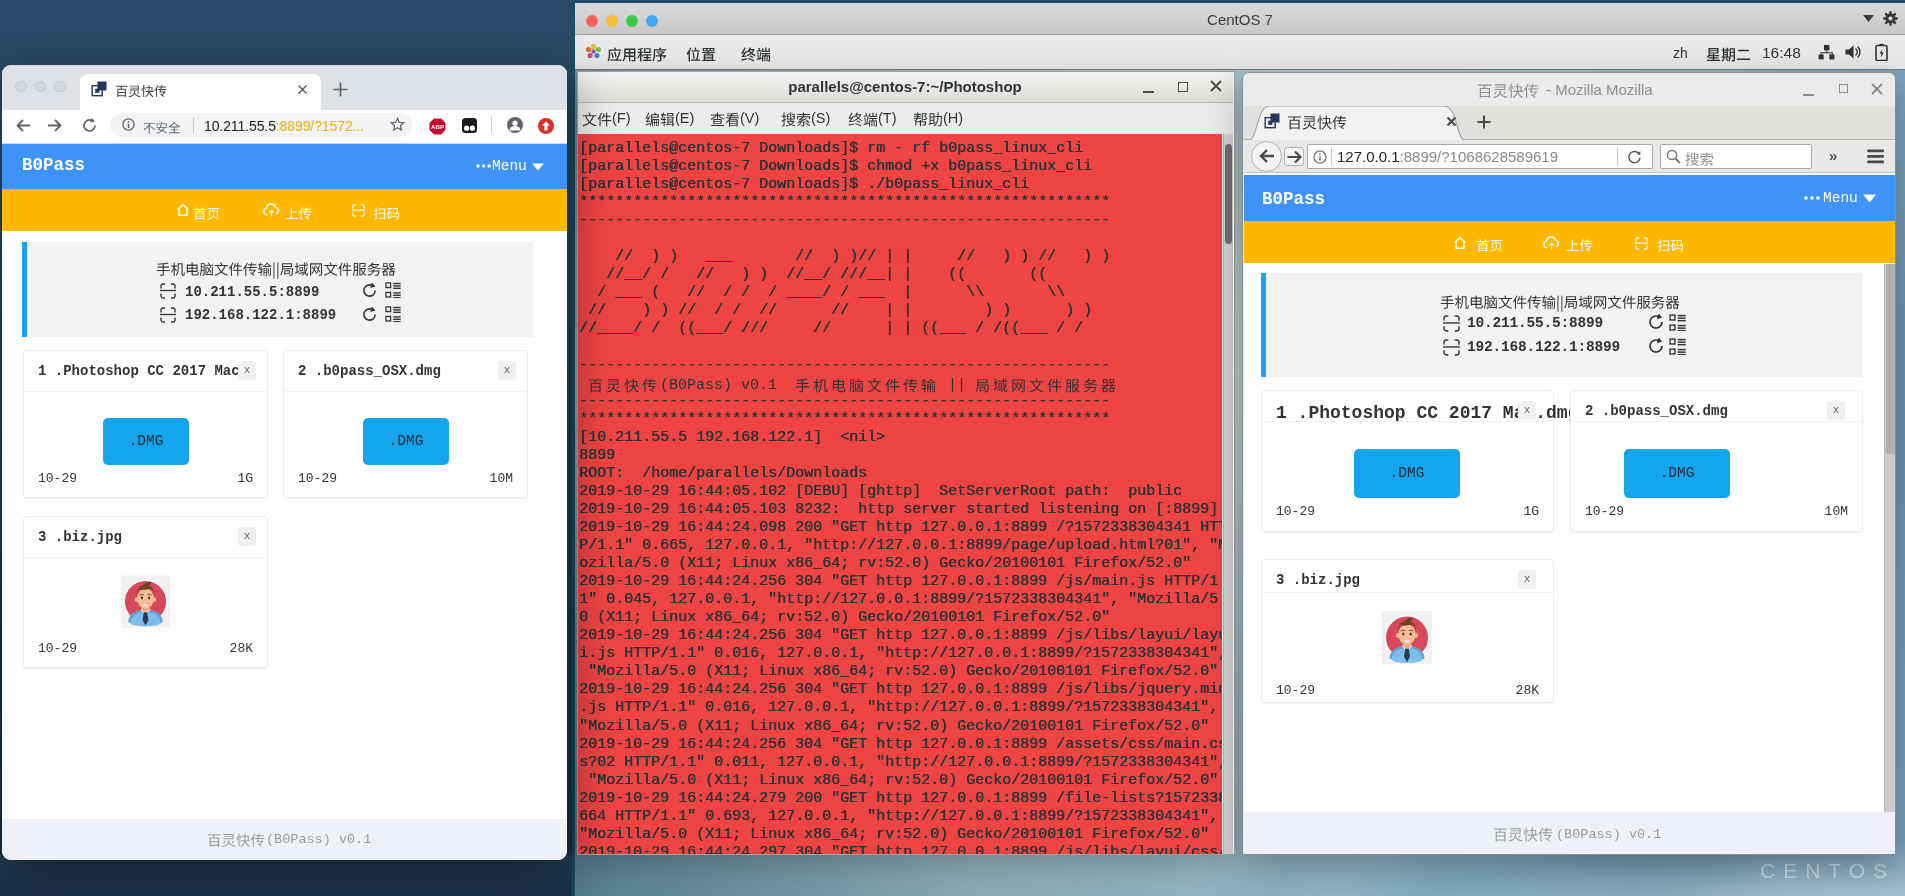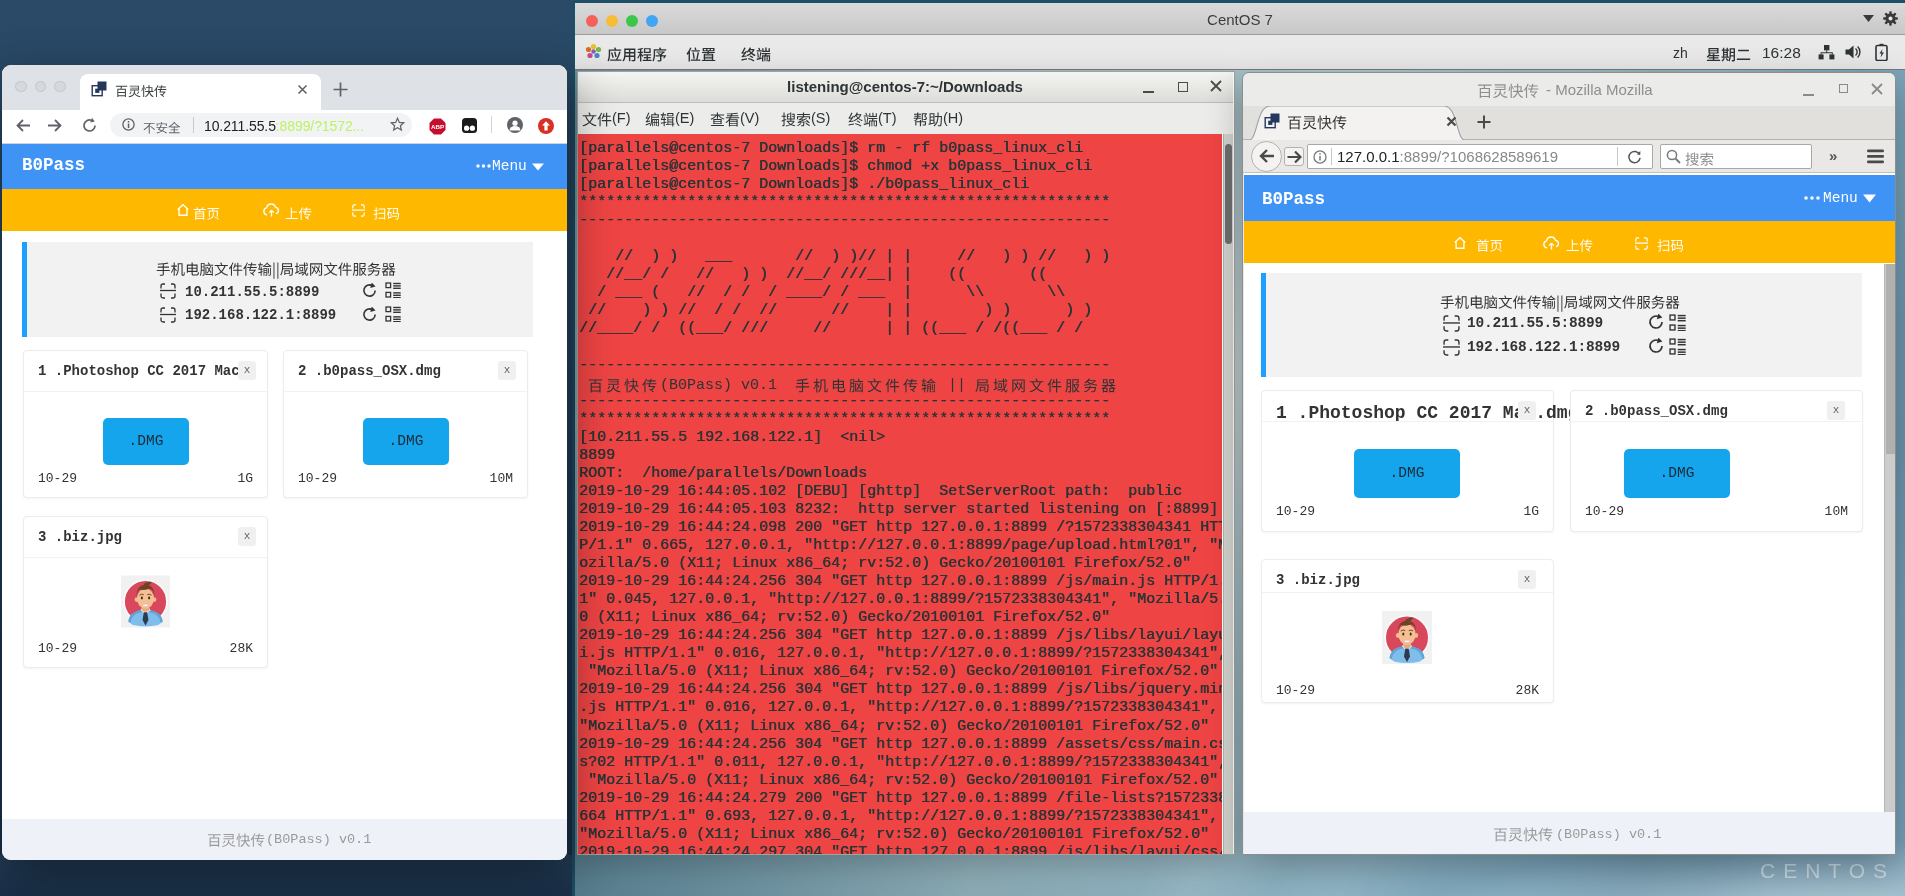--- a/index.html
+++ b/index.html
@@ -66,21 +66,21 @@
         </g>
       </svg></div>
     <div class="abs" style="left:1673px;top:45px;font-size:14px;color:#2e3436">zh</div>
     <div style="position:absolute;left:1706px;top:44px;width:45px;height:21px;"><svg width="45.0" height="21.0" viewBox="0 0 45.0 21.0" style="overflow:visible">
         <g transform="translate(0,16.20) scale(0.015000,-0.015000)" fill="#2e3436">
           <path transform="translate(0.0,0)" d="M256 590H741V516H256ZM256 732H741V660H256ZM163 806V443H221C181 359 115 276 44 223C67 209 105 181 123 164C156 193 190 229 222 270H453V190H183V115H453V24H62V-58H940V24H551V115H833V190H551V270H877V350H551V423H453V350H277C291 373 304 396 315 420L233 443H838V806Z"></path>
           <path transform="translate(1000.0,0)" d="M167 142C138 78 86 13 32 -30C54 -43 91 -69 108 -85C162 -36 221 42 257 117ZM313 105C352 58 399 -7 418 -48L495 -3C473 38 425 100 386 145ZM840 711V569H662V711ZM573 797V432C573 288 567 98 486 -34C507 -43 546 -71 562 -88C619 5 645 132 655 252H840V29C840 13 835 9 820 8C806 8 756 7 707 9C720 -15 732 -56 735 -81C810 -82 859 -80 890 -64C921 -49 932 -22 932 28V797ZM840 485V337H660L662 432V485ZM372 833V718H215V833H129V718H47V635H129V241H35V158H528V241H460V635H531V718H460V833ZM215 635H372V559H215ZM215 485H372V402H215ZM215 327H372V241H215Z"></path>
           <path transform="translate(2000.0,0)" d="M140 703V600H862V703ZM56 116V8H946V116Z"></path>
         </g>
       </svg></div>
-    <div class="abs" style="left:1762px;top:44px;font-size:15.5px;color:#2e3436">16:28</div>
+    <div class="abs" style="left:1762px;top:44px;font-size:15.5px;color:#2e3436">16:48</div>
     <svg class="abs" style="left:1818px;top:45px" width="17" height="15" viewBox="0 0 17 15">
       <g fill="#2e3436">
 <rect x="6" y="0" width="5.4" height="5.4"></rect>
         <rect x="0.6" y="9.4" width="5" height="5"></rect>
         <rect x="11.4" y="9.4" width="5" height="5"></rect>
 <path d="M8.2 5.4 h1 v2 h-1z M3 7.2 h11.6 v1 H3z M2.6 7.2 h1 v2.2 h-1z M13.8 7.2 h1 v2.2 h-1z"></path>
       </g>
     </svg>
     <svg class="abs" style="left:1845px;top:44px" width="18" height="16" viewBox="0 0 18 16">
       <g fill="#2e3436">
@@ -94,21 +94,21 @@
     <svg class="abs" style="left:1875px;top:43px" width="13" height="18" viewBox="0 0 13 18">
 <rect x="1" y="2.5" width="11" height="15" rx="1.5" fill="none" stroke="#2e3436" stroke-width="1.6"></rect>
 <rect x="4.5" y="0.8" width="4" height="2.2" fill="#2e3436"></rect>
 <path d="M7.5 6 L4.5 10.5 h2 L5.5 14.5 L9 9.5 h-2.2 z" fill="#2e3436"></path>
     </svg>
     <div class="abs" style="left:574.5px;top:70px;width:1330.5px;height:826px;background:radial-gradient(ellipse 1000px 520px at 580px 300px, rgba(216,227,228,0.95) 0%, rgba(180,205,212,0.85) 40%, rgba(180,205,212,0) 72%),radial-gradient(ellipse 650px 120px at 1280px 855px, rgba(222,233,233,0.65) 0%, rgba(222,233,233,0) 70%),linear-gradient(to top right, rgba(35,75,95,0.5) 0%, rgba(35,75,95,0) 28%),linear-gradient(115deg, #6f96a6 0%, #8fb4c0 25%, #a9c6cd 45%, #85adc0 70%, #6f9ab3 88%, #7ba3bb 100%)"></div>
     <div class="abs" style="left:574.5px;top:70px;width:1330.5px;height:826px;background:linear-gradient(115deg, rgba(255,255,255,0) 55%, rgba(255,255,255,0.07) 58%, rgba(255,255,255,0) 63%, rgba(255,255,255,0.06) 67%, rgba(255,255,255,0) 72%),linear-gradient(115deg, rgba(40,70,90,0) 78%, rgba(40,70,90,0.08) 84%, rgba(40,70,90,0) 92%)"></div>
     <div class="abs" style="left:1760px;top:859px;font-family:'Liberation Sans';font-size:21px;letter-spacing:8px;color:rgba(255,255,255,0.52)">CENTOS</div>
     <div class="abs" style="left:576.5px;top:70.5px;width:658px;height:784.5px;background:#fff;border:1.5px solid #a2a29e;box-shadow:0 10px 30px rgba(0,0,0,0.25)"></div>
     <div class="abs" style="left:578px;top:72px;width:655px;height:30.5px;background:linear-gradient(180deg,#f4f4f2,#dcdcd8);border-bottom:1px solid #bdbdb9"></div>
-    <div class="abs" style="left:705px;top:78px;width:400px;text-align:center;font-size:15px;font-weight:bold;color:#2e3436">listening@centos-7:~/Downloads</div>
+    <div class="abs" style="left:705px;top:78px;width:400px;text-align:center;font-size:15px;font-weight:bold;color:#2e3436">parallels@centos-7:~/Photoshop</div>
     <div class="abs" style="left:1143px;top:91px;width:11px;height:2px;background:#4a4a4a"></div>
     <div class="abs" style="left:1178px;top:81.5px;width:10px;height:10px;border:1.5px solid #4a4a4a"></div>
     <svg class="abs" style="left:1210px;top:80px" width="12" height="12">
       <path d="M1 1 L11 11 M11 1 L1 11" stroke="#4a4a4a" stroke-width="1.8"></path>
     </svg>
     <div class="abs" style="left:578px;top:102.5px;width:655px;height:31px;background:#ececea"></div>
     <div style="position:absolute;left:582px;top:109px;width:30px;height:21px;"><svg width="30.0" height="21.0" viewBox="0 0 30.0 21.0" style="overflow:visible">
         <g transform="translate(0,16.20) scale(0.015000,-0.015000)" fill="#2e3436">
           <path transform="translate(0.0,0)" d="M423 823C453 774 485 707 497 666L580 693C566 734 531 799 501 847ZM50 664V590H206C265 438 344 307 447 200C337 108 202 40 36 -7C51 -25 75 -60 83 -78C250 -24 389 48 502 146C615 46 751 -28 915 -73C928 -52 950 -20 967 -4C807 36 671 107 560 201C661 304 738 432 796 590H954V664ZM504 253C410 348 336 462 284 590H711C661 455 592 344 504 253Z"></path>
           <path transform="translate(1000.0,0)" d="M317 341V268H604V-80H679V268H953V341H679V562H909V635H679V828H604V635H470C483 680 494 728 504 775L432 790C409 659 367 530 309 447C327 438 359 420 373 409C400 451 425 504 446 562H604V341ZM268 836C214 685 126 535 32 437C45 420 67 381 75 363C107 397 137 437 167 480V-78H239V597C277 667 311 741 339 815Z"></path>
@@ -271,21 +271,21 @@
       <rect x="5.8" y="5.6" width="1.5" height="4.4" fill="#5f6368"></rect>
     </svg>
     <div style="position:absolute;left:143px;top:118.5px;width:38px;height:18px;"><svg width="37.5" height="17.5" viewBox="0 0 37.5 17.5" style="overflow:visible">
         <g transform="translate(0,13.50) scale(0.012500,-0.012500)" fill="#5f6368">
           <path transform="translate(0.0,0)" d="M559 478C678 398 828 280 899 203L960 261C885 338 733 450 615 526ZM69 770V693H514C415 522 243 353 44 255C60 238 83 208 95 189C234 262 358 365 459 481V-78H540V584C566 619 589 656 610 693H931V770Z"></path>
           <path transform="translate(1000.0,0)" d="M414 823C430 793 447 756 461 725H93V522H168V654H829V522H908V725H549C534 758 510 806 491 842ZM656 378C625 297 581 232 524 178C452 207 379 233 310 256C335 292 362 334 389 378ZM299 378C263 320 225 266 193 223C276 195 367 162 456 125C359 60 234 18 82 -9C98 -25 121 -59 130 -77C293 -42 429 10 536 91C662 36 778 -23 852 -73L914 -8C837 41 723 96 599 148C660 209 707 285 742 378H935V449H430C457 499 482 549 502 596L421 612C401 561 372 505 341 449H69V378Z"></path>
           <path transform="translate(2000.0,0)" d="M493 851C392 692 209 545 26 462C45 446 67 421 78 401C118 421 158 444 197 469V404H461V248H203V181H461V16H76V-52H929V16H539V181H809V248H539V404H809V470C847 444 885 420 925 397C936 419 958 445 977 460C814 546 666 650 542 794L559 820ZM200 471C313 544 418 637 500 739C595 630 696 546 807 471Z"></path>
         </g>
       </svg></div>
     <div class="abs" style="left:193px;top:116.5px;width:1px;height:16px;background:#c6cacd"></div>
-    <div class="abs" style="left:204px;top:118px;font-size:14px;letter-spacing:-0.1px;color:#202124">10.211.55.5<span style="color:#bef264">:8899/?1572...</span></div>
+    <div class="abs" style="left:204px;top:118px;font-size:14px;letter-spacing:-0.1px;color:#202124">10.211.55.5<span style="color:#eab308">:8899/?1572...</span></div>
     <svg class="abs" style="left:390px;top:117px" width="15" height="15" viewBox="0 0 24 24">
       <path d="M12 2 L14.9 8.6 L22 9.3 L16.6 14 L18.2 21 L12 17.3 L5.8 21 L7.4 14 L2 9.3 L9.1 8.6 Z" fill="none" stroke="#5f6368" stroke-width="1.9"></path>
     </svg>
     <svg class="abs" style="left:429px;top:117.5px" width="17" height="17" viewBox="0 0 17 17">
 <path d="M5 0.5 h7 l4.5 4.5 v7 l-4.5 4.5 h-7 L0.5 12 v-7 Z" fill="#c70d2c"></path>
 <text x="8.5" y="11" font-family="Liberation Sans" font-size="6.2" font-weight="bold" fill="#fff" text-anchor="middle">ABP</text>
     </svg>
     <svg class="abs" style="left:462px;top:118px" width="15" height="15" viewBox="0 0 15 15">
 <rect x="0" y="0" width="15" height="15" rx="3.5" fill="#1b1b1b"></rect>
 <circle cx="4.6" cy="10.2" r="2.6" fill="#fff"></circle>

